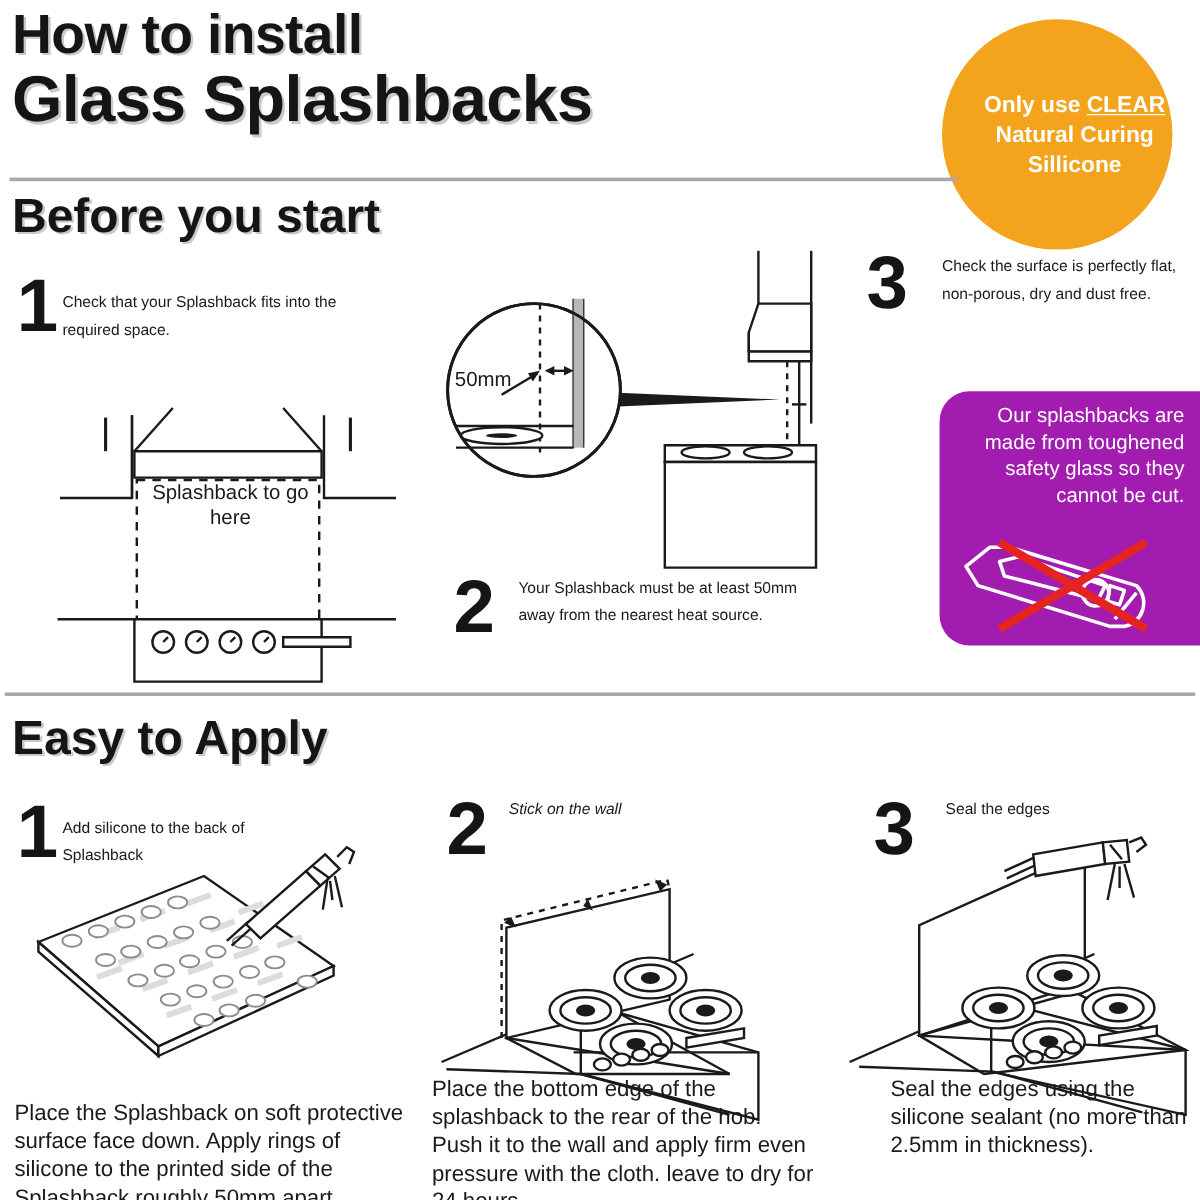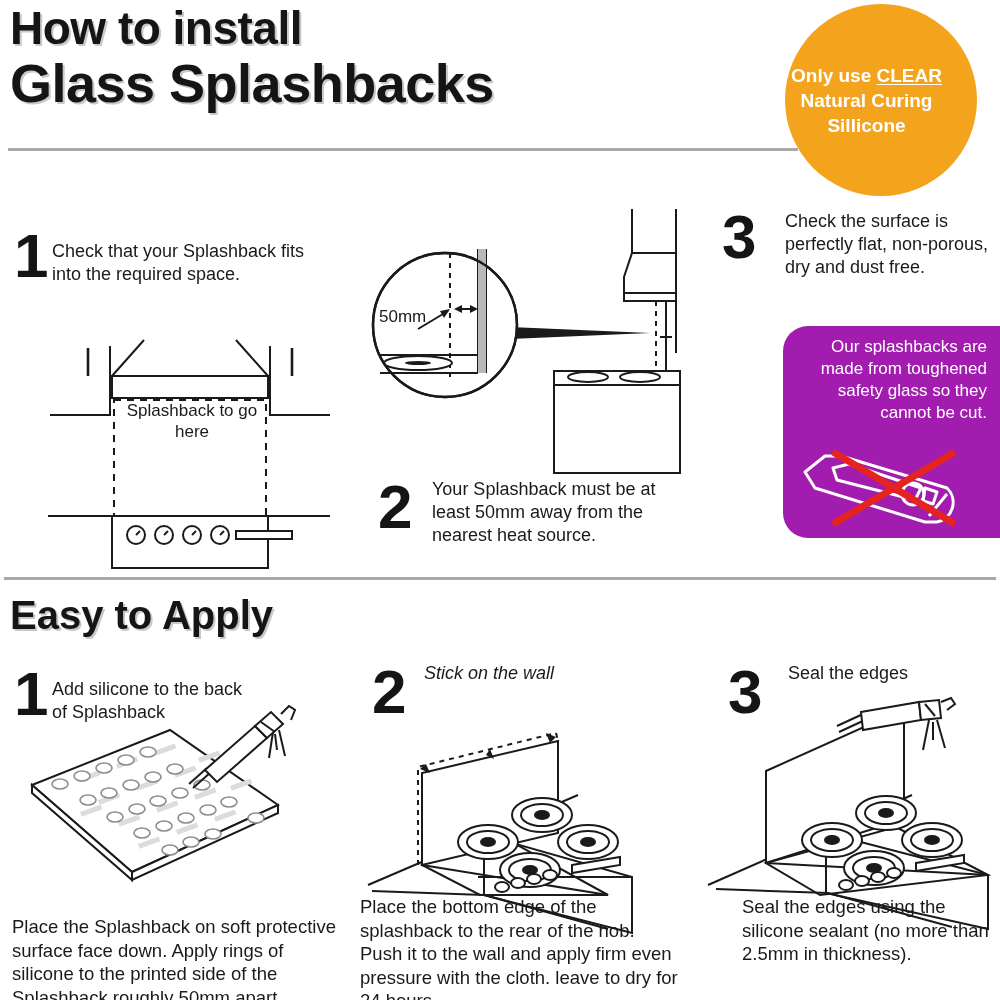--- a/index.html
+++ b/index.html
@@ -36,40 +36,40 @@
   .sh-easy   { top: 593px; }
 
   .rule {
     position: absolute; height: 3px; background: #a8a8a8;
   }
   .rule-top  { left: 8px; top: 148px; width: 790px; }
   .rule-mid  { left: 4px; top: 577px; width: 992px; }
 
   
   .badge {
-    position: absolute; left: 785px; top: 4px;
+    position: absolute; left: 785px; top: 16px;
     width: 192px; height: 192px; border-radius: 50%;
     background: #f4a41c;
-    display: flex; align-items: center; justify-content: flex-start;
+    display: flex; align-items: center; justify-content: flex-end;
   }
   .badge-text {
     color: #ffffff; font-weight: 700; font-size: 19px;
     line-height: 25px; text-align: center; padding: 0 6px;
   }
   .badge-text u { text-decoration: underline; text-underline-offset: 2px; }
 
   
   .step-num {
     position: absolute;
     font-size: 62px; font-weight: 700; color: #151515;
     line-height: 58px; font-stretch: condensed;
   }
   .step-txt {
     position: absolute;
-    font-size: 18px; line-height: 23px; color: #1a1a1a;
+    font-size: 13px; line-height: 23px; color: #1a1a1a;
   }
   .caption {
     position: absolute;
     font-size: 18.5px; line-height: 23.5px; color: #1a1a1a;
   }
 
   
   .warnbox {
     position: absolute; left: 783px; top: 326px;
     width: 256px; height: 212px;
@@ -104,20 +104,21 @@
 
   <div class="badge">
     <div class="badge-text">
       <span>Only use </span><u>CLEAR</u><br>
       <span>Natural Curing</span><br>
       <span>Sillicone</span>
     </div>
   </div>
 
   <div class="rule rule-top"></div>
+  <div class="section-head sh-before">Before you start</div>
 
   <div class="step-num" style="left:14px; top:227px;">1</div>
   <div class="step-txt" style="left:52px; top:240px; width:265px;">Check that your Splashback fits into the required space.</div>
 
   <svg style="position:absolute; left:40px; top:320px;" width="300" height="220" viewBox="0 0 300 220">
 
     <path class="ln" d="M10 95 L70 95 L70 26"></path>
     <path class="ln" d="M70 26 L70 95"></path>
 
     <path class="ln" d="M290 95 L230 95 L230 26"></path>

